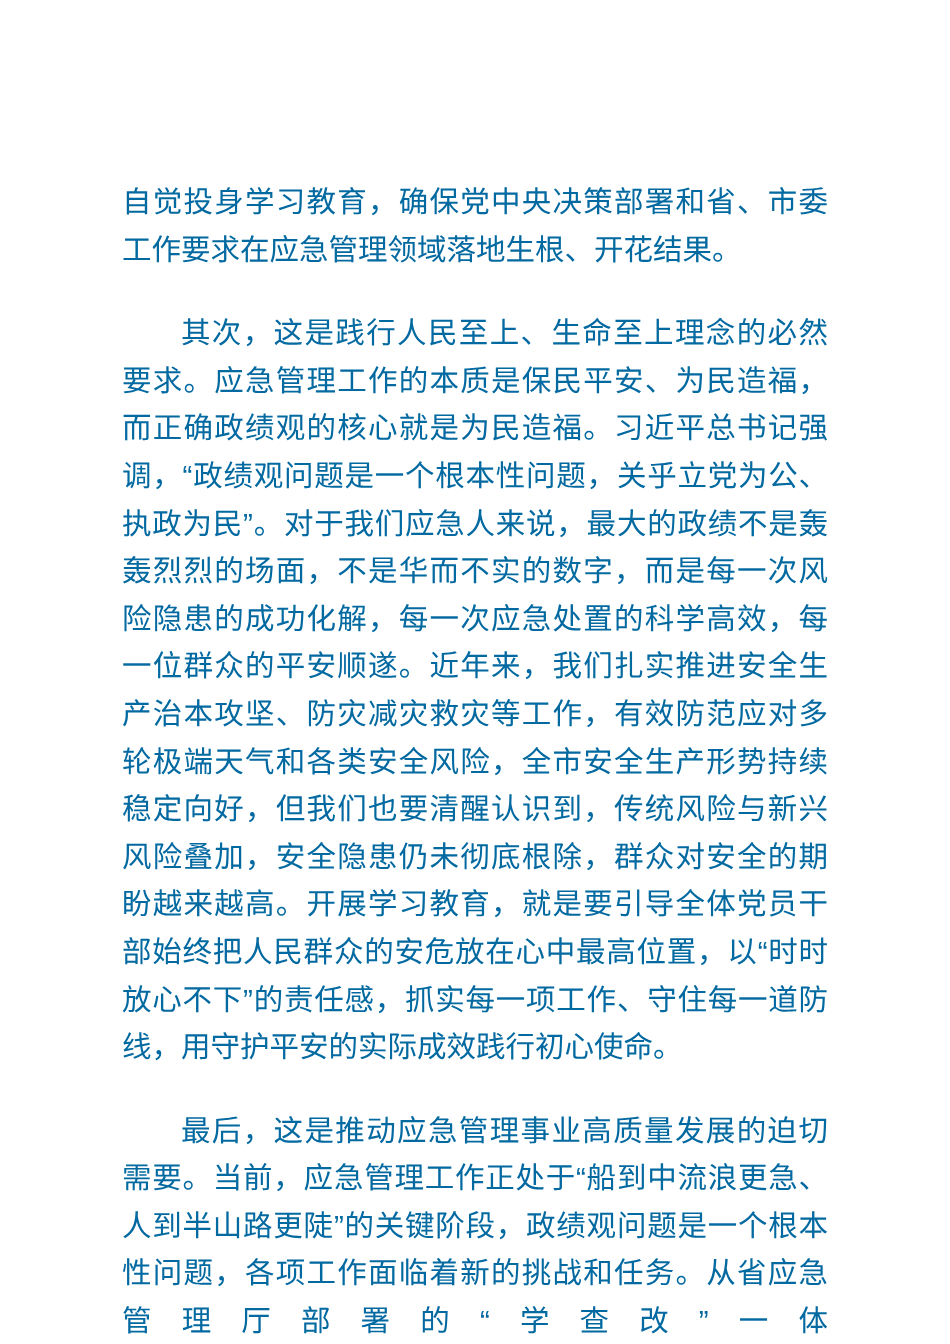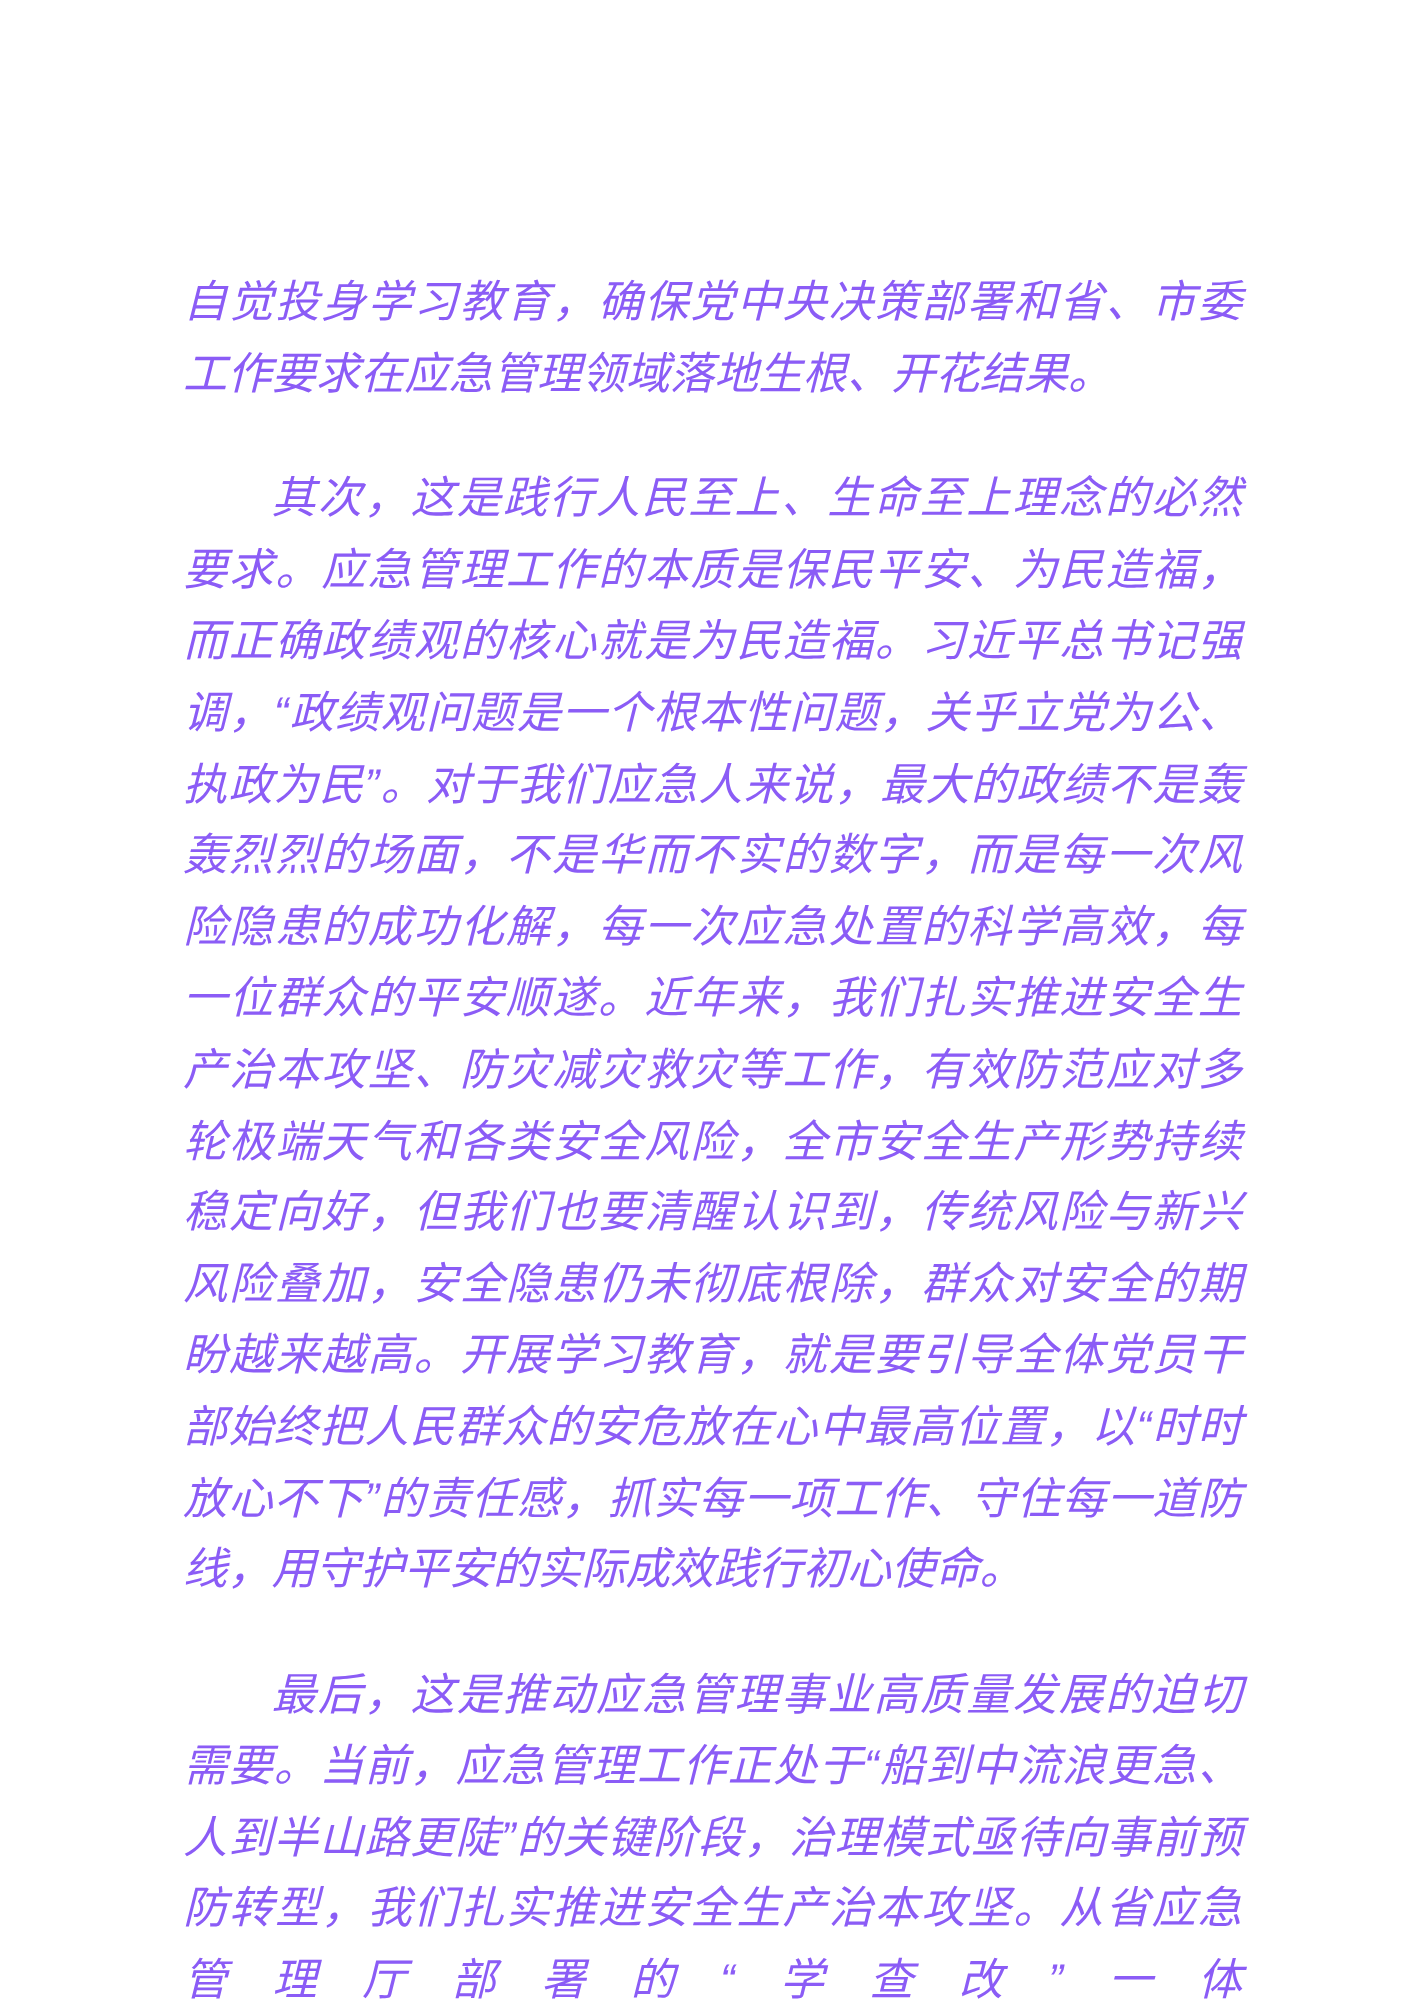--- a/index.html
+++ b/index.html
@@ -47,22 +47,22 @@
   }
   
   .para.continues {
     text-align-last: justify;
   }
 </style>
 </head>
 <body>
 
 <div class="page" style="width: 950px; height: 1344px; background: rgb(255, 255, 255);">
-  <div class="text-body" style="left: 122px; top: 178px; width: 706px; color: #8b5cf6; font-style: italic;">
+  <div class="text-body" style="left: 122px; top: 178px; width: 706px; color: #0369a1;">
 
     <p class="para runon">自觉投身学习教育，确保党中央决策部署和省、市委工作要求在应急管理领域落地生根、开花结果。</p>
 
     <p class="para indent">其次，这是践行人民至上、生命至上理念的必然要求。应急管理工作的本质是保民平安、为民造福，而正确政绩观的核心就是为民造福。习近平总书记强调，“政绩观问题是一个根本性问题，关乎立党为公、执政为民”。对于我们应急人来说，最大的政绩不是轰轰烈烈的场面，不是华而不实的数字，而是每一次风险隐患的成功化解，每一次应急处置的科学高效，每一位群众的平安顺遂。近年来，我们扎实推进安全生产治本攻坚、防灾减灾救灾等工作，有效防范应对多轮极端天气和各类安全风险，全市安全生产形势持续稳定向好，但我们也要清醒认识到，传统风险与新兴风险叠加，安全隐患仍未彻底根除，群众对安全的期盼越来越高。开展学习教育，就是要引导全体党员干部始终把人民群众的安危放在心中最高位置，以“时时放心不下”的责任感，抓实每一项工作、守住每一道防线，用守护平安的实际成效践行初心使命。</p>
 
-    <p class="para indent continues">最后，这是推动应急管理事业高质量发展的迫切需要。当前，应急管理工作正处于“船到中流浪更急、人到半山路更陡”的关键阶段，治理模式亟待向事前预防转型，我们扎实推进安全生产治本攻坚。从省应急管理厅部署的“学查改”一体</p>
+    <p class="para indent continues">最后，这是推动应急管理事业高质量发展的迫切需要。当前，应急管理工作正处于“船到中流浪更急、人到半山路更陡”的关键阶段，政绩观问题是一个根本性问题，各项工作面临着新的挑战和任务。从省应急管理厅部署的“学查改”一体</p>
 
   </div>
 </div>
 
 </body></html>

